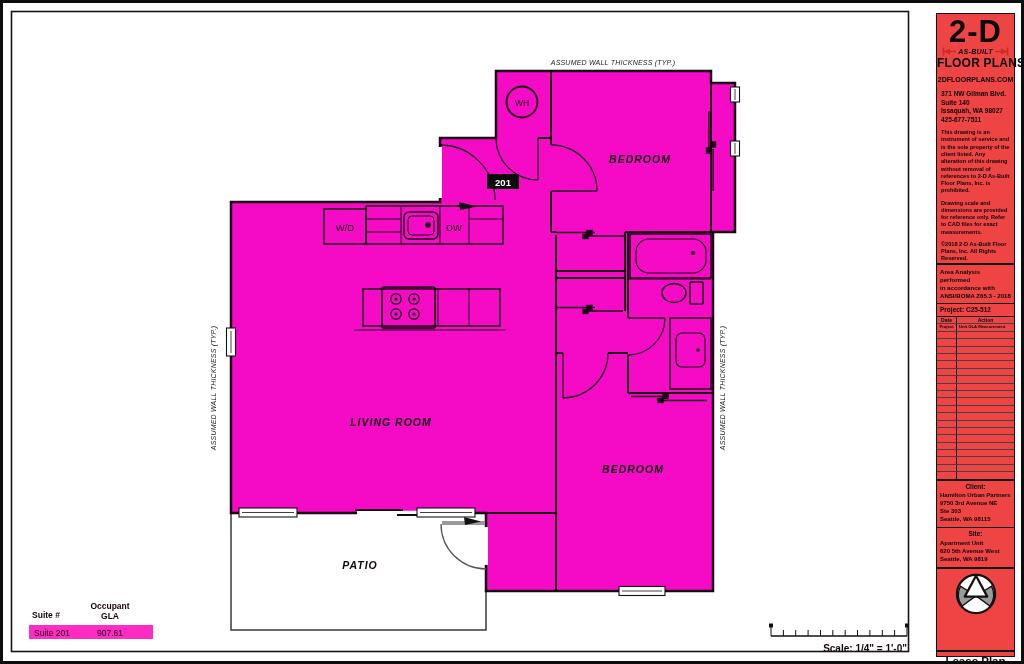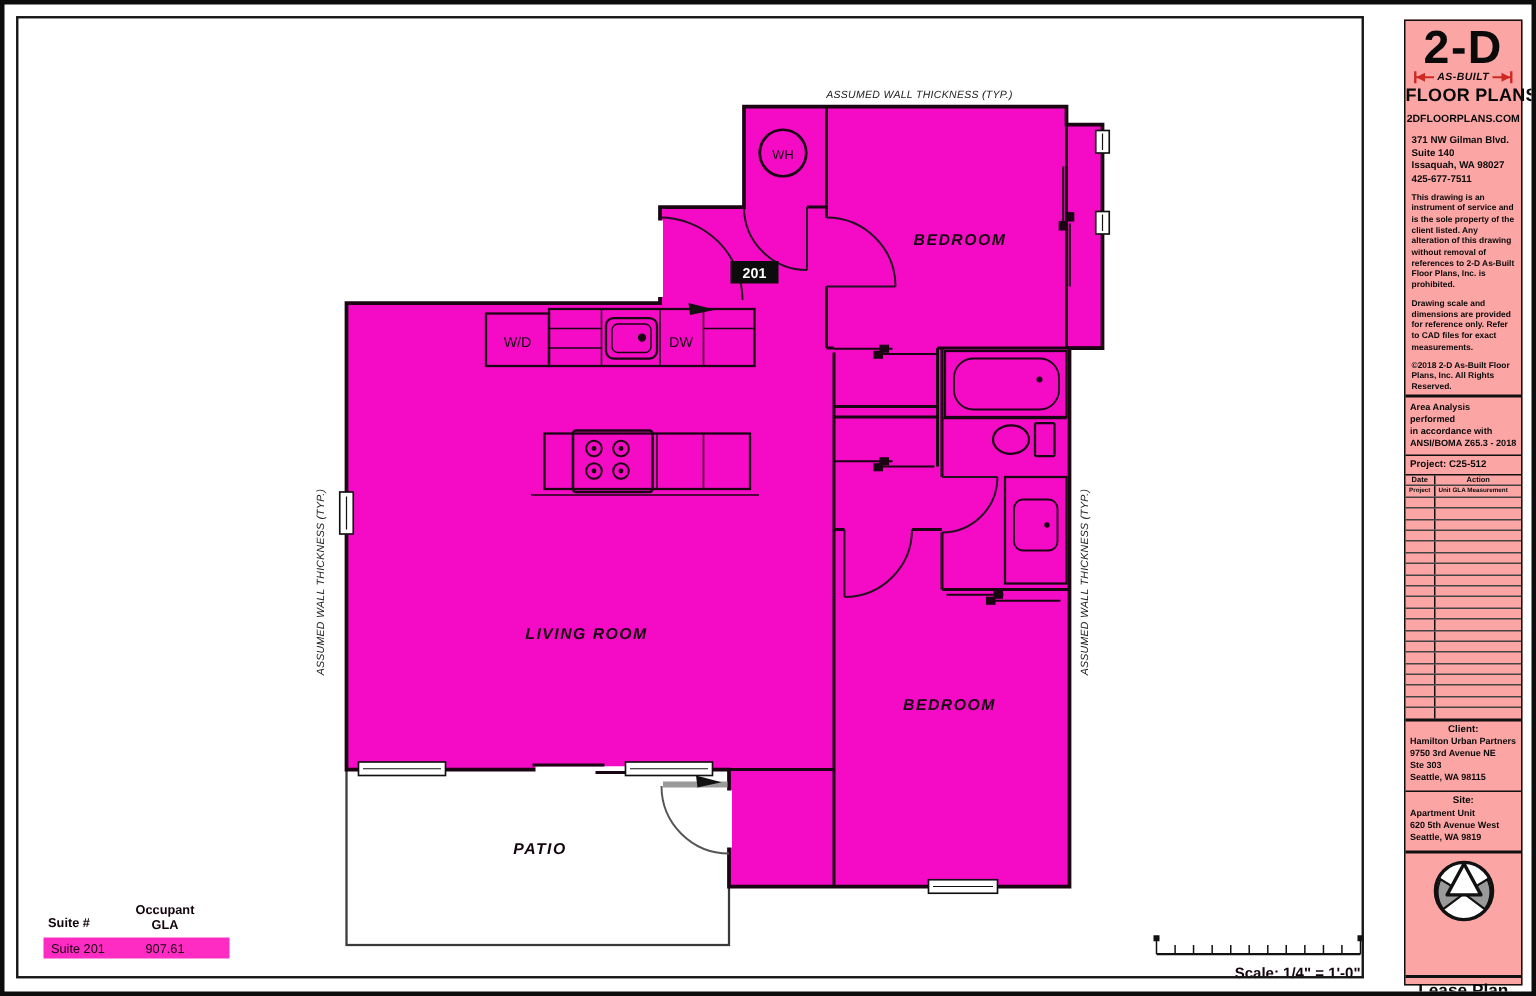--- a/index.html
+++ b/index.html
@@ -15,21 +15,21 @@
   .t-fix{font-size:9.5px;}
   .t-wh{font-size:8.5px;}
   .t-tag{font-size:9.5px;font-weight:bold;fill:#ffffff;}
   .t-sh{font-size:8.5px;font-weight:bold;}
   .t-sc{font-size:8.5px;fill:#15050f;}
   .t-scale{font-size:10px;font-weight:bold;}
 
   
   .titleblock{position:absolute;left:933px;top:10px;width:79px;height:644px;
       border:1.6px solid #111;box-sizing:border-box;display:flex;flex-direction:column;
-      background:#fca5a5;font-weight:bold;}
+      background:#ef4444;font-weight:bold;}
   .tb-logo{text-align:center;padding-top:3px;}
   .logo-2d{font-size:31px;line-height:.95;letter-spacing:1px;color:#0a0a0a;}
   .logo-asbuilt-row{display:flex;align-items:center;justify-content:center;gap:1px;margin:1px 0;}
   .logo-asbuilt{font-size:7px;font-style:italic;letter-spacing:.3px;white-space:nowrap;}
   .logo-floorplans{font-size:12px;letter-spacing:.2px;line-height:1;white-space:nowrap;}
   .tb-website{font-size:7px;text-align:center;margin-top:7px;}
   .tb-address{font-size:6.5px;line-height:1.3;margin-top:7px;padding:0 4px;}
   .tb-small{font-size:5.6px;line-height:1.3;margin-top:5px;padding:0 4px;}
   .tb-spacer{flex:1;}
   .tb-area-box{border-top:2px solid #111;}

